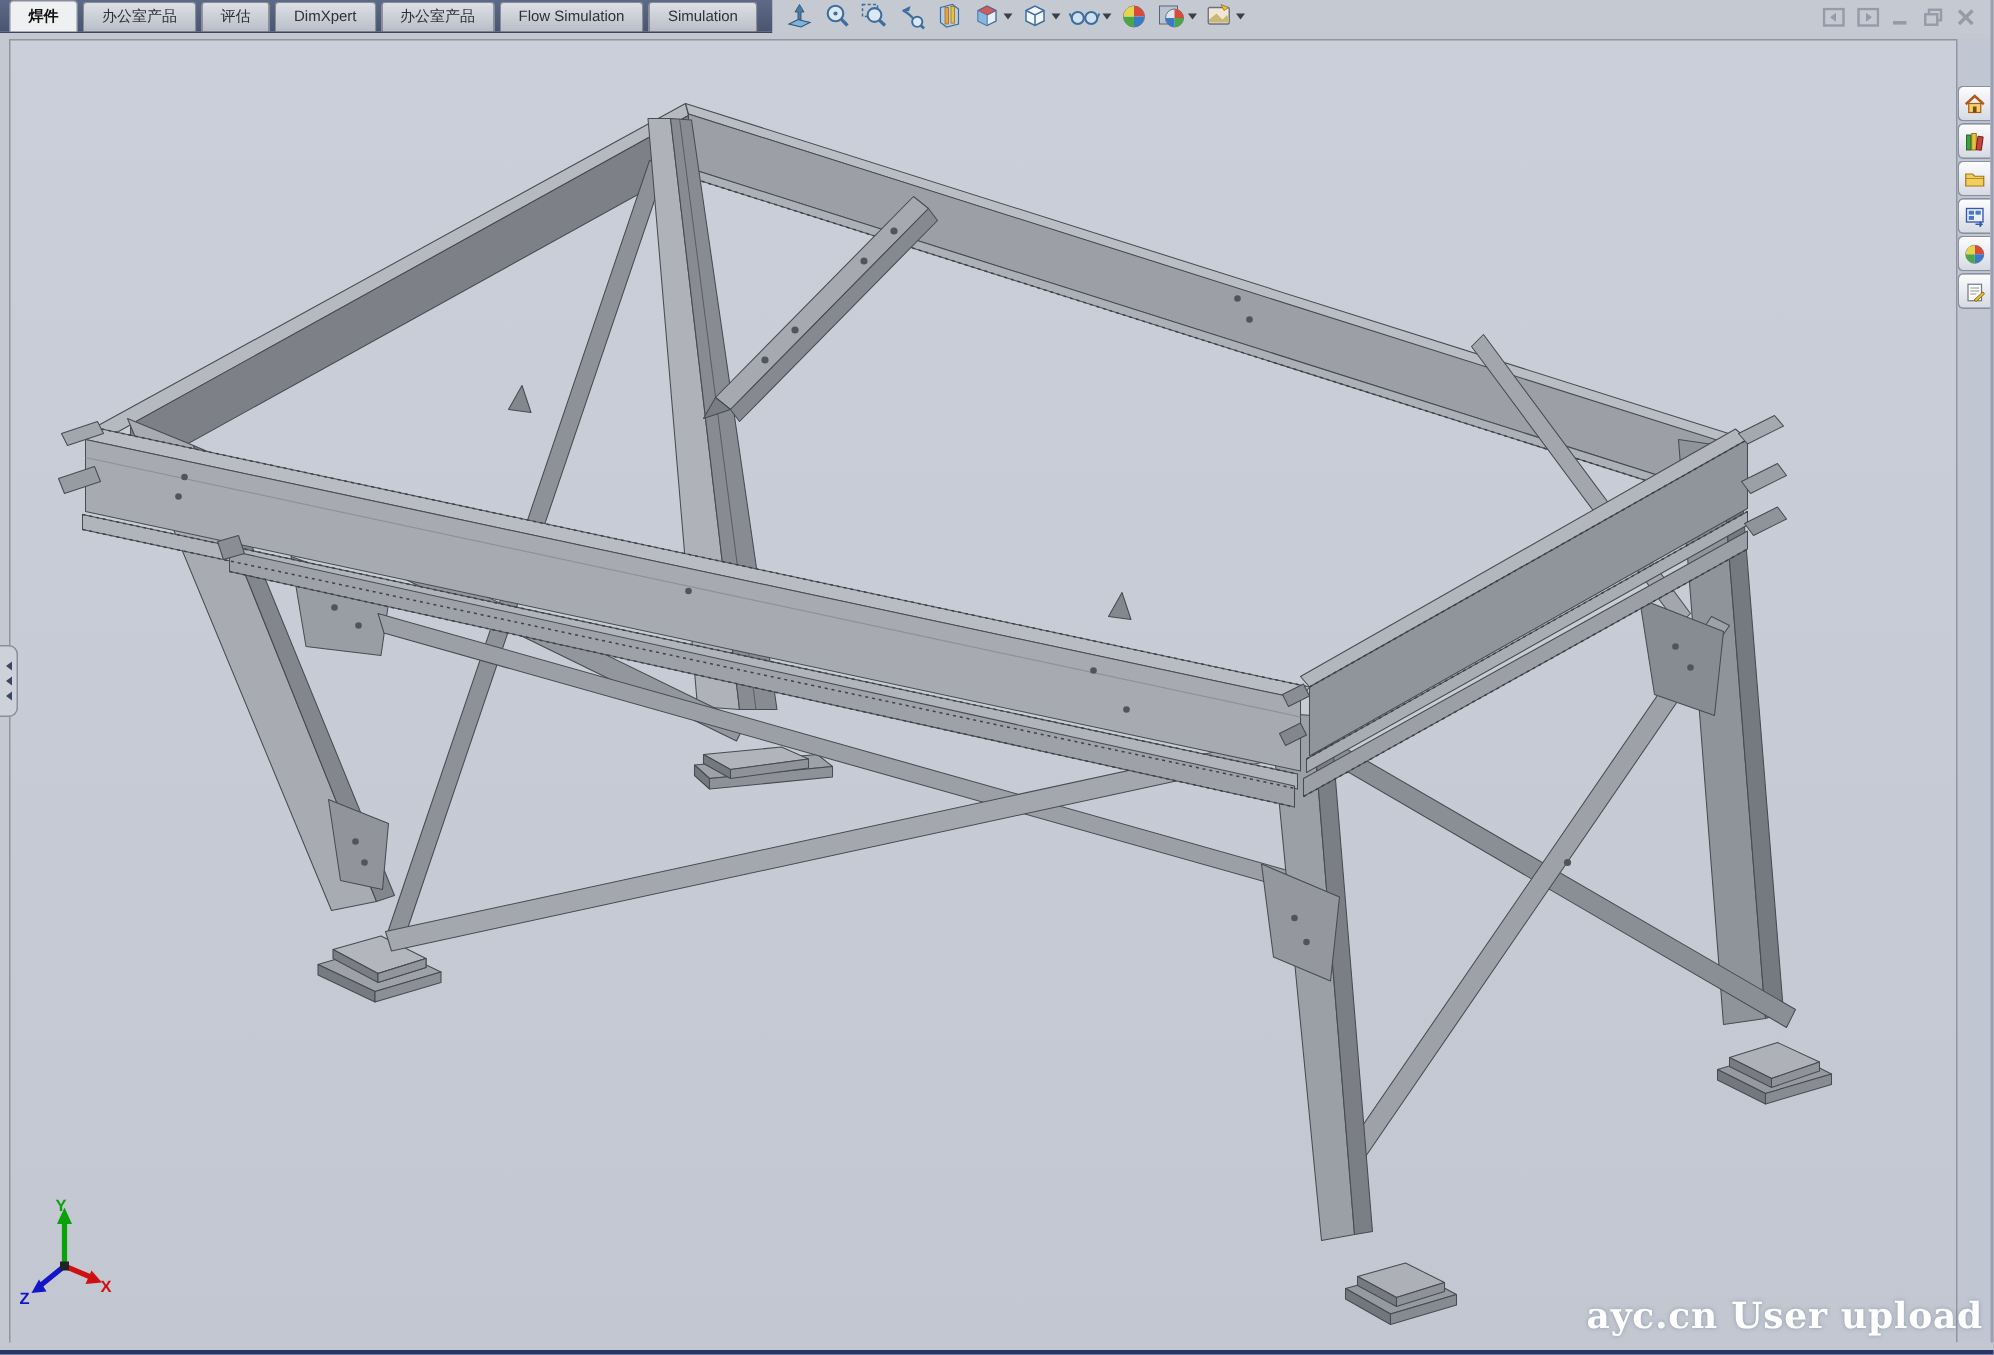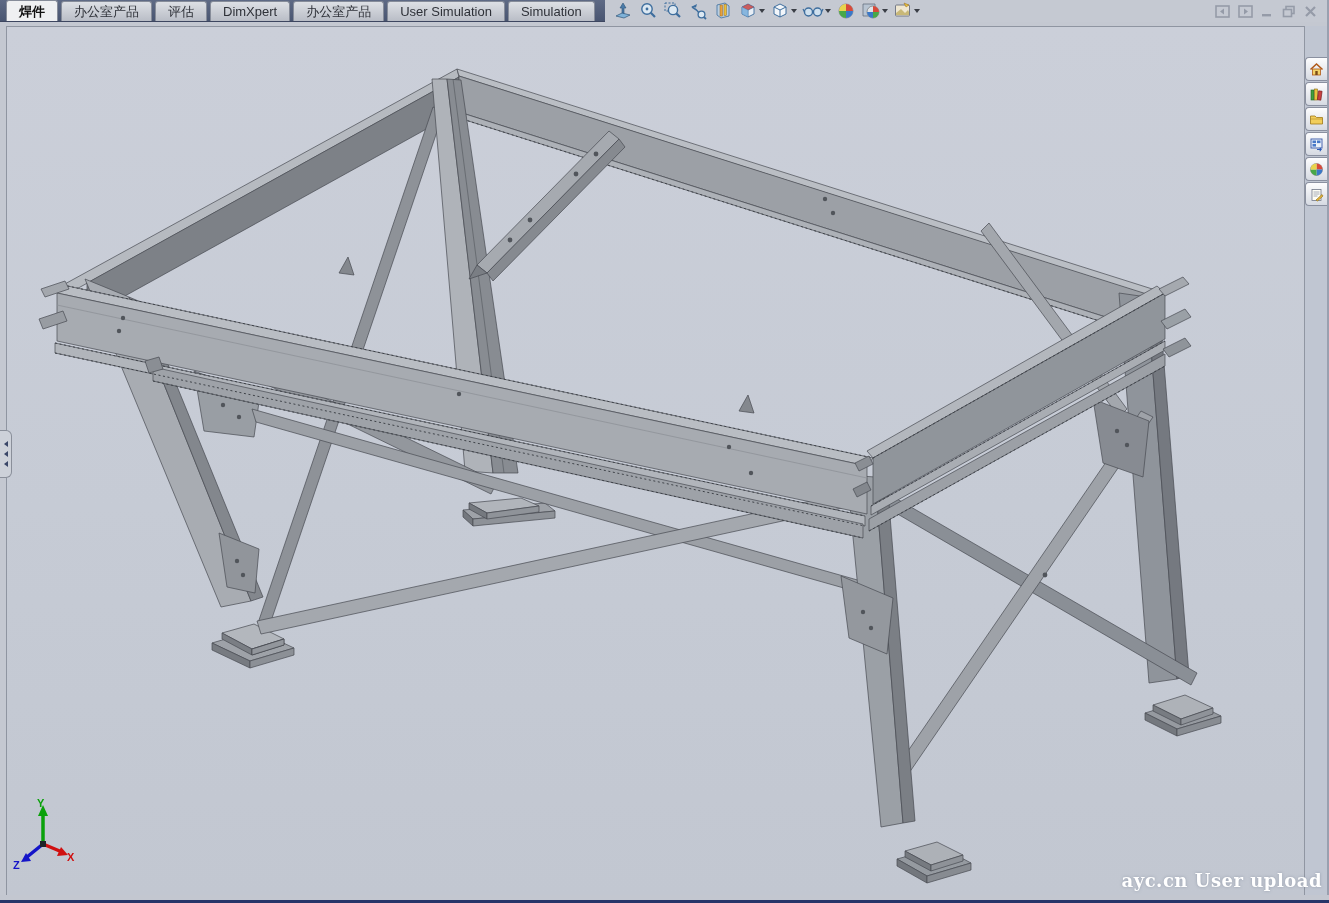--- a/index.html
+++ b/index.html
@@ -5,38 +5,38 @@
   html,body{margin:0;padding:0;}
   body{
     width:1329px;height:903px;position:relative;overflow:hidden;
     background:#C4C8D1;
     font-family:"Liberation Sans", sans-serif;
     -webkit-font-smoothing:antialiased;
   }
   
   .topbar{position:absolute;left:0;top:0;width:1329px;height:22px;background:#C5C9D2;display:flex;align-items:stretch;}
   .tabstrip{background:linear-gradient(#5E6A85,#495571);display:flex;align-items:flex-end;gap:3px;padding:2px 10px 0 6px;border-bottom:1px solid #3D4660;}
-  .rtab{font-size:13px;line-height:17px;padding:1px 12px 1px 12px;color:#2E3138;
+  .rtab{font-size:10px;line-height:17px;padding:1px 12px 1px 12px;color:#2E3138;
         background:linear-gradient(#DDE0E5,#B9BDC6);border:1px solid #868C99;border-bottom:none;
         border-radius:3px 3px 0 0;white-space:nowrap;cursor:default;}
   .rtab.active{background:#EFF0F2;color:#111;font-weight:bold;padding-top:2px;}
   .bar-rest{flex:1;display:flex;align-items:center;background:#C5C9D2;}
   .hud{display:flex;align-items:center;gap:5px;margin-left:8px;}
   .hudbtn{display:flex;align-items:center;gap:1px;}
   .hudbtn svg{display:block;}
   .ddarrow{width:0;height:0;border-left:3px solid transparent;border-right:3px solid transparent;border-top:4px solid #3A3E46;}
   .winbtns{margin-left:auto;margin-right:12px;display:flex;align-items:center;gap:8px;}
   .winbtns svg{display:block;}
   
   .viewport{position:absolute;left:6px;top:26px;width:1297px;height:869px;
     border-top:1px solid #8F95A1;border-left:1px solid #8F95A1;
     background:linear-gradient(180deg,#CBCFD9 0%,#C6CBD5 55%,#C2C7D1 100%);}
   .viewport svg{display:block;}
   .watermark{position:absolute;right:7px;bottom:12px;
-    font-family:"DejaVu Serif", serif;font-weight:bold;font-size:18px;color:#FFFFFF;
+    font-family:"DejaVu Serif", serif;font-weight:bold;font-size:24px;color:#FFFFFF;
     letter-spacing:.5px;text-shadow:0 0 3px rgba(110,120,140,.55);z-index:30;}
   
   .taskpane{position:absolute;left:1304px;top:26px;width:23px;height:869px;background:#C0C6D2;border-left:1px solid #9096A2;}
   .tp-tabs{position:absolute;left:0;top:31px;width:23px;display:flex;flex-direction:column;gap:1px;}
   .tp-tab{width:22px;height:24px;background:linear-gradient(180deg,#FDFDFE,#D6DAE2);
     border:1px solid #8A90A0;border-right:none;border-radius:4px 0 0 4px;
     display:flex;align-items:center;justify-content:center;box-sizing:border-box;}
   .tp-tab svg{display:block;}
   .rightedge{position:absolute;left:1327px;top:0;width:2px;height:903px;background:#99A0AF;}
   
@@ -55,21 +55,21 @@
 </head>
 <body>
 
 <div class="topbar">
   <div class="tabstrip">
     <div class="rtab active">焊件</div>
     <div class="rtab">办公室产品</div>
     <div class="rtab">评估</div>
     <div class="rtab">DimXpert</div>
     <div class="rtab">办公室产品</div>
-    <div class="rtab">User Simulation</div>
+    <div class="rtab">Flow Simulation</div>
     <div class="rtab">Simulation</div>
   </div>
   <div class="bar-rest">
     <div class="hud">
       <span class="hudbtn">
         <svg width="20" height="20" viewBox="0 0 20 20">
             <path d="M10 2 L13 7 L11 7 L11 13 L9 13 L9 7 L7 7 Z" fill="#4A7AA8" stroke="#2E5578" stroke-width=".6"></path>
             <path d="M3 15 L9 12 L17 14 L11 17 Z" fill="#7FB2D8" stroke="#2E5578" stroke-width=".7"></path>
           </svg>
       </span>

